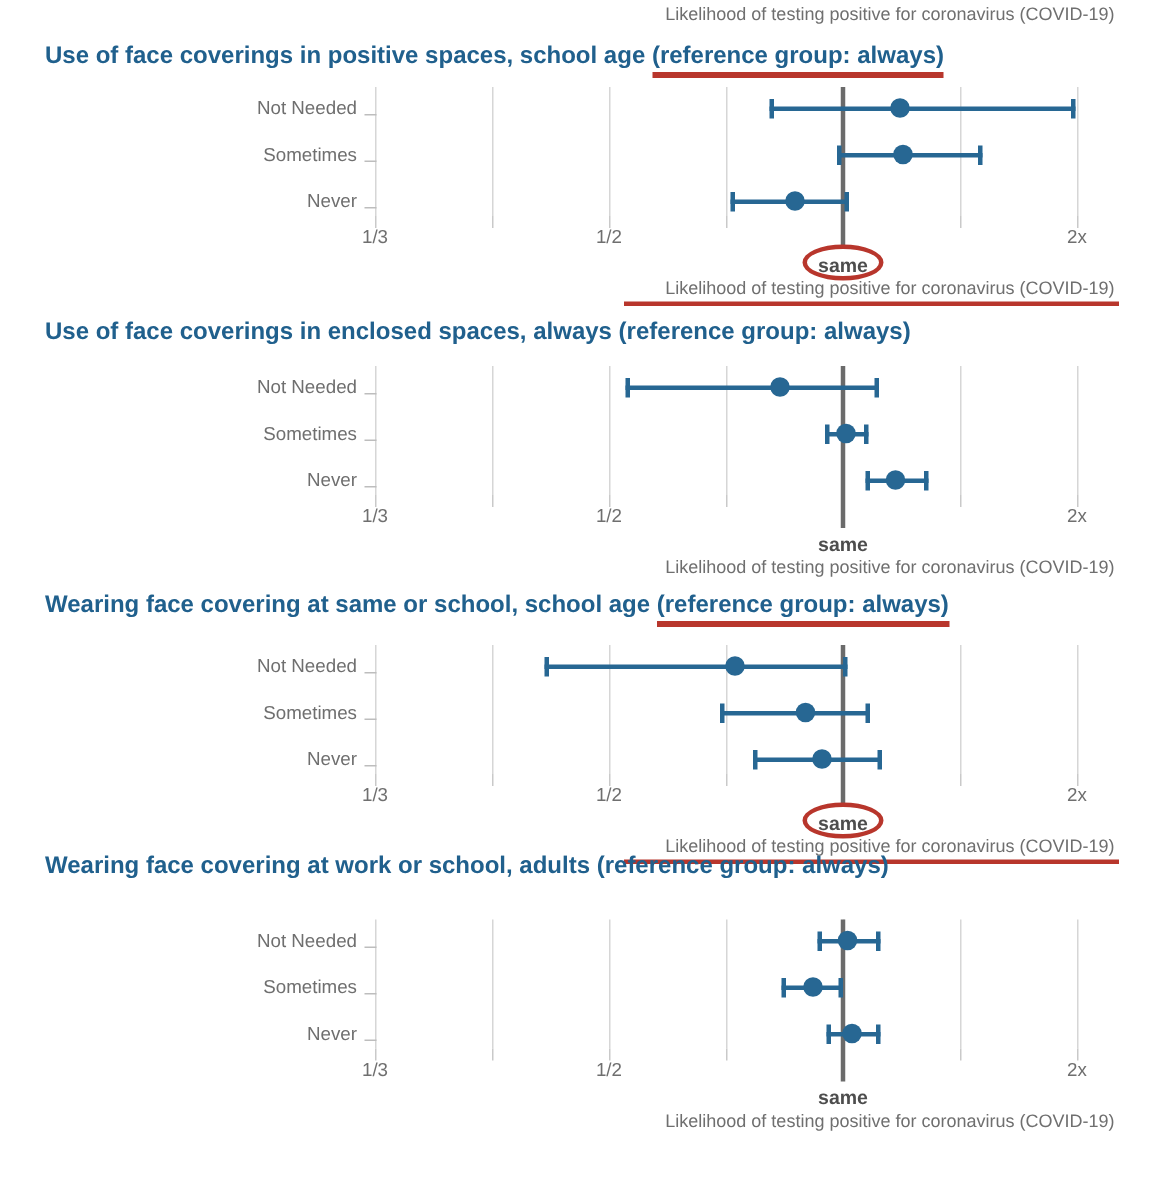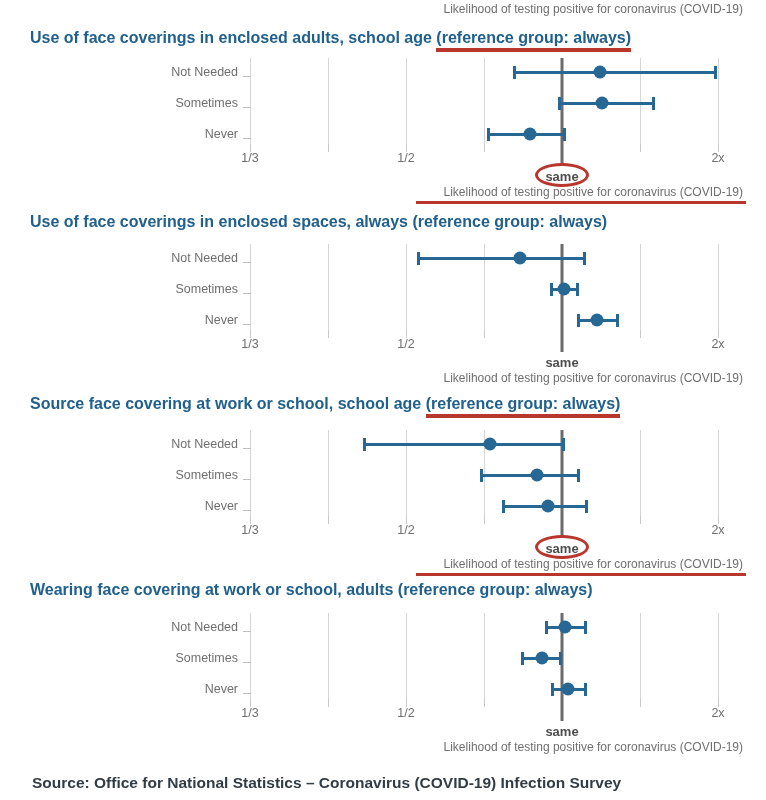--- a/index.html
+++ b/index.html
@@ -35,21 +35,21 @@
   .source{position:absolute;left:32px;top:774px;font-size:15.5px;font-weight:bold;
           color:var(--source,#323c46);}
 </style>
 </head>
 <body>
 
 <div class="stage">
 
   <div class="top-axis-label">Likelihood of testing positive for coronavirus (COVID-19)</div>
 
-  <h2 class="chart-title" style="top:29px"><span>Use of face coverings in enclosed adults, school age </span><span class="ref underlined">(reference group: always)</span></h2>
+  <h2 class="chart-title" style="top:29px"><span>Use of face coverings in positive spaces, school age </span><span class="ref underlined">(reference group: always)</span></h2>
   <section class="chart" style="top:58px">
     <div class="plot">
         <div class="gridline" style="left: 0%;"></div>
         <div class="tick" style="left: 0%;"></div>
         <div class="gridline" style="left: 16.67%;"></div>
         <div class="tick" style="left: 16.67%;"></div>
         <div class="gridline" style="left: 33.33%;"></div>
         <div class="tick" style="left: 33.33%;"></div>
         <div class="gridline" style="left: 50%;"></div>
         <div class="tick" style="left: 50%;"></div>
@@ -131,21 +131,21 @@
         </div>
         <div class="dot" style="left: 74.1%; top: 76px;"></div>
         <div class="tick-label" style="left: 0%;">1/3</div>
         <div class="tick-label" style="left: 33.33%;">1/2</div>
         <div class="tick-label" style="left: 100%;">2x</div>
         <div class="same-label" style="left: 66.67%;">same</div>
         <div class="axis-label" style="left: auto; right: -25px;">Likelihood of testing positive for coronavirus (COVID-19)</div>
       </div>
   </section>
 
-  <h2 class="chart-title" style="top:395px"><span>Source face covering at work or school, school age </span><span class="ref underlined">(reference group: always)</span></h2>
+  <h2 class="chart-title" style="top:395px"><span>Wearing face covering at same or school, school age </span><span class="ref underlined">(reference group: always)</span></h2>
   <section class="chart" style="top:430px">
     <div class="plot">
         <div class="gridline" style="left: 0%;"></div>
         <div class="tick" style="left: 0%;"></div>
         <div class="gridline" style="left: 16.67%;"></div>
         <div class="tick" style="left: 16.67%;"></div>
         <div class="gridline" style="left: 33.33%;"></div>
         <div class="tick" style="left: 33.33%;"></div>
         <div class="gridline" style="left: 50%;"></div>
         <div class="tick" style="left: 50%;"></div>
@@ -180,21 +180,21 @@
         <div class="tick-label" style="left: 0%;">1/3</div>
         <div class="tick-label" style="left: 33.33%;">1/2</div>
         <div class="tick-label" style="left: 100%;">2x</div>
         <div class="same-label" style="left: 66.67%;">same</div>
         <div class="ellipse" style="left: 66.67%;"></div>
         <div class="axis-label" style="left: auto; right: -25px;">Likelihood of testing positive for coronavirus (COVID-19)</div>
         <div class="axis-underline" style="left: auto; right: -28px;"></div>
       </div>
   </section>
 
-  <h2 class="chart-title" style="top:581px"><span>Wearing face covering at work or school, adults </span><span class="ref">(reference group: always)</span></h2>
+  <h2 class="chart-title" style="top:569px"><span>Wearing face covering at work or school, adults </span><span class="ref">(reference group: always)</span></h2>
   <section class="chart" style="top:613px">
     <div class="plot">
         <div class="gridline" style="left: 0%;"></div>
         <div class="tick" style="left: 0%;"></div>
         <div class="gridline" style="left: 16.67%;"></div>
         <div class="tick" style="left: 16.67%;"></div>
         <div class="gridline" style="left: 33.33%;"></div>
         <div class="tick" style="left: 33.33%;"></div>
         <div class="gridline" style="left: 50%;"></div>
         <div class="tick" style="left: 50%;"></div>
@@ -227,14 +227,13 @@
         </div>
         <div class="dot" style="left: 68%; top: 76px;"></div>
         <div class="tick-label" style="left: 0%;">1/3</div>
         <div class="tick-label" style="left: 33.33%;">1/2</div>
         <div class="tick-label" style="left: 100%;">2x</div>
         <div class="same-label" style="left: 66.67%;">same</div>
         <div class="axis-label" style="left: auto; right: -25px;">Likelihood of testing positive for coronavirus (COVID-19)</div>
       </div>
   </section>
 
-  <div class="source">Source: Office for National Statistics – Coronavirus (COVID-19) Infection Survey</div>
 </div>
 
 </body></html>

